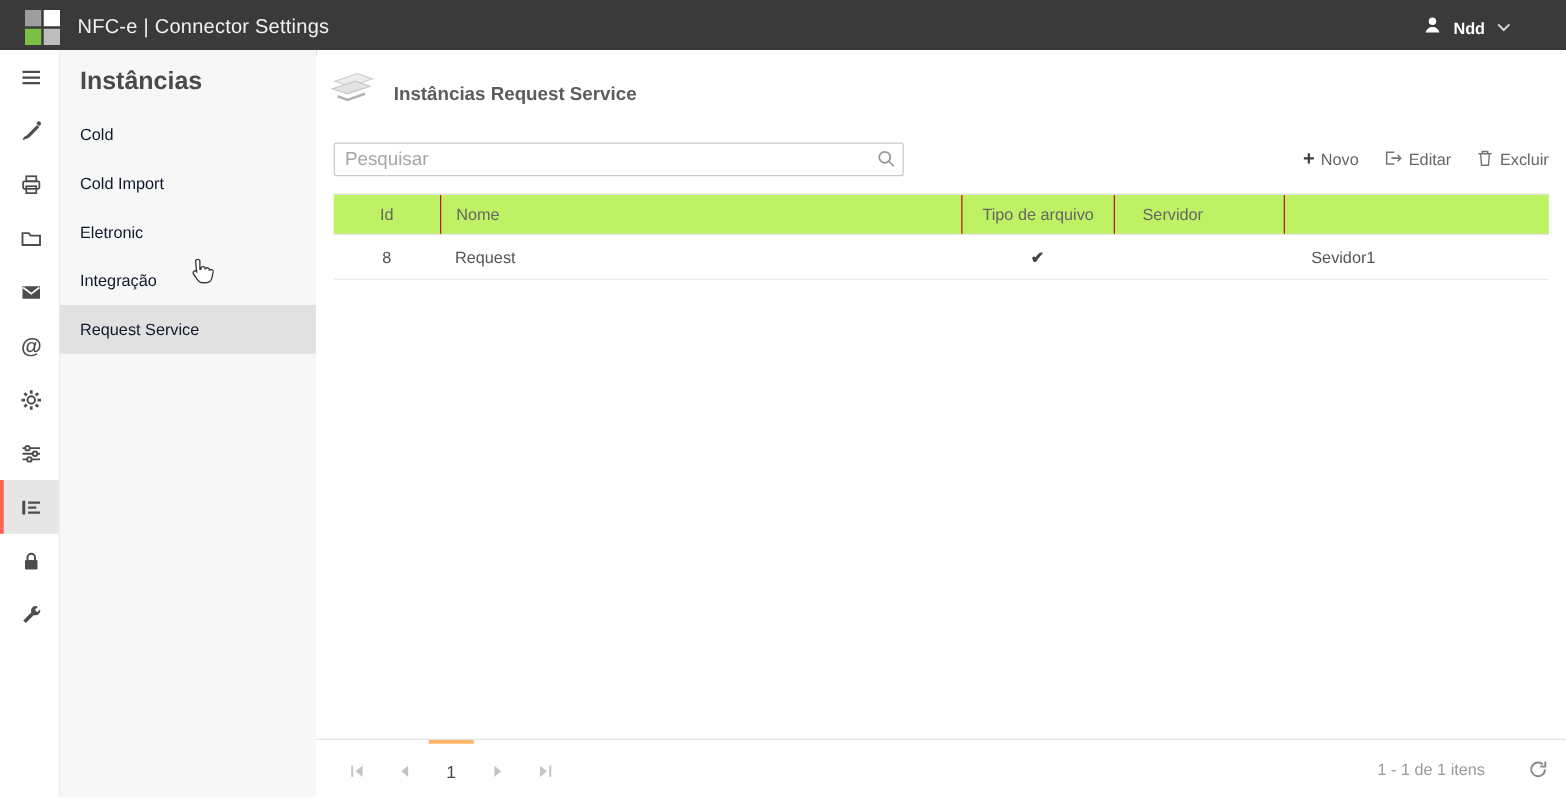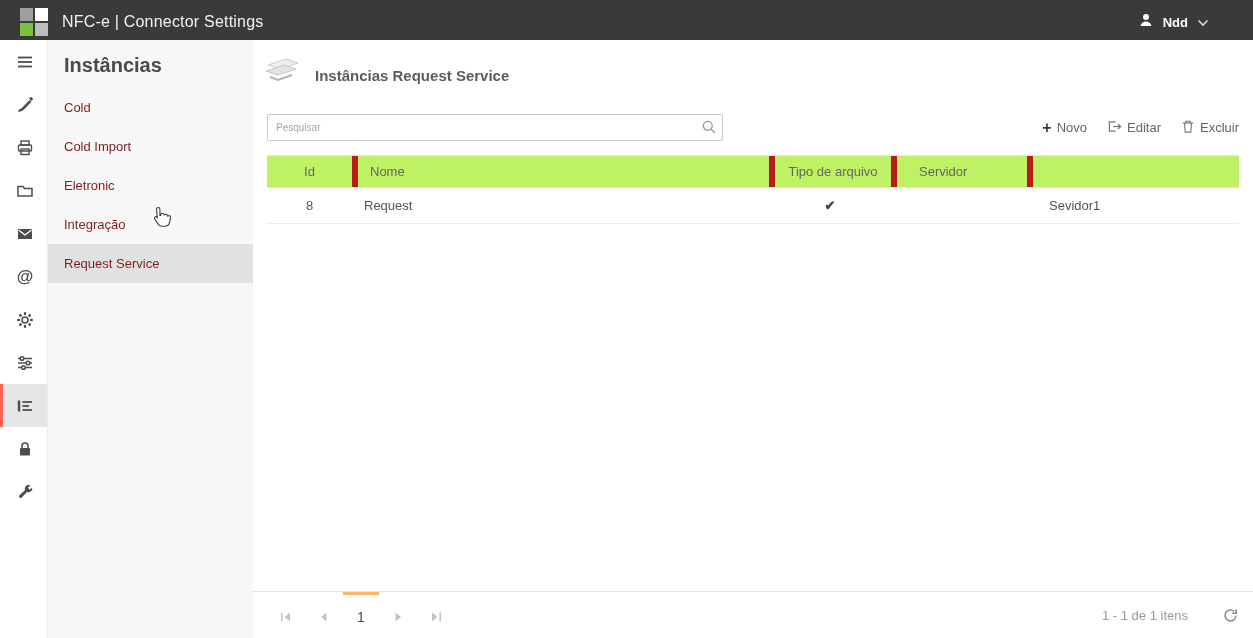--- a/index.html
+++ b/index.html
@@ -29,48 +29,48 @@
   .rail { width: 48px; background: #ffffff; border-right: 1px solid #ededed; flex: 0 0 48px; }
   .rail-item { height: 43px; display: flex; align-items: center; justify-content: center;
     border-left: 3px solid transparent; cursor: pointer; }
   .rail-item.selected { background: #e6e6e6; border-left-color: #ff6358; }
   .rail-item svg { display: block; }
   .rail-at { font-size: 17px; font-weight: 700; color: #4d4d4d; }
 
   
   .sidebar { width: 205px; flex: 0 0 205px; background: #f7f7f7; }
   .sidebar-heading { font-size: 20px; font-weight: 600; color: #4a4a4a; padding: 14px 16px 8px 16px; height: 48px; }
-  .side-item { height: 39px; line-height: 39px; padding-left: 16px; font-size: 13px; color: #7f1d1d; cursor: pointer; }
+  .side-item { height: 39px; line-height: 39px; padding-left: 16px; font-size: 13px; color: #0f172a; cursor: pointer; }
   .side-item.selected { background: #e1e1e1; }
 
   
   .main { flex: 1; background: #fff; display: flex; flex-direction: column; position: relative; }
   .main-header { display: flex; align-items: center; padding: 12px 16px 0 6px; height: 58px; }
   .main-title { font-size: 15px; font-weight: 600; color: #5c5c5c; margin-left: 12px; }
 
   .content { flex: 1; display: flex; flex-direction: column; padding: 0 14px; }
 
   .toolbar-row { display: flex; align-items: center; justify-content: space-between; margin-top: 16px; }
   .searchbox { position: relative; width: 456px; }
   .searchbox input { width: 100%; height: 27px; border: 1px solid #c9c9c9; border-radius: 2px;
-    padding: 0 28px 0 8px; font-size: 10px; color: #444; font-family: "Liberation Sans", sans-serif; outline: none; }
+    padding: 0 28px 0 8px; font-size: 15px; color: #444; font-family: "Liberation Sans", sans-serif; outline: none; }
   .searchbox input::placeholder { color: #a6a6a6; }
   .searchbox .mag { position: absolute; right: 6px; top: 5px; }
 
   .actions { display: flex; align-items: center; gap: 20px; }
   .action-btn { display: flex; align-items: center; gap: 5px; background: none; border: none;
     font-size: 13px; color: #656565; cursor: pointer; font-family: "Liberation Sans", sans-serif; }
   .plus-glyph { font-size: 16px; font-weight: 700; color: #3f3f3f; line-height: 1; }
 
   
   .grid { margin-top: 14px; }
   .grid-head, .grid-row { display: grid; grid-template-columns: 85px 417px 122px 136px 1fr 16px; align-items: center; }
   .grid-head { background: #bef264; height: 33px; border-top: 1px solid #e3e3e3; border-bottom: 1px solid #e3e3e3;
     color: #666; font-size: 13px; }
-  .grid-head > div { height: 100%; display: flex; align-items: center; border-left: 6px solid #b91c1c; padding: 0 12px; }
+  .grid-head > div { height: 100%; display: flex; align-items: center; border-left: 1px solid #b91c1c; padding: 0 12px; }
   .grid-head > div:first-child { border-left: none; }
   .grid-row { height: 36px; border-bottom: 1px solid #ececec; color: #555; font-size: 13px; }
   .grid-row > div { padding: 0 12px; }
   .col-center { justify-content: center; text-align: center; }
   .grid-row .col-center { padding: 0; text-align: center; }
   .cell-servidor { padding-left: 22px !important; }
   .head-servidor { padding-left: 22px !important; }
   .check { font-weight: 700; color: #444; font-size: 13px; }
 
   .filler { flex: 1; }

